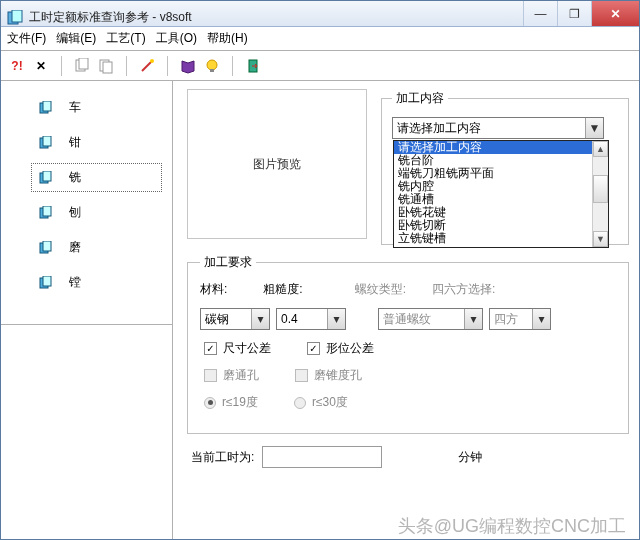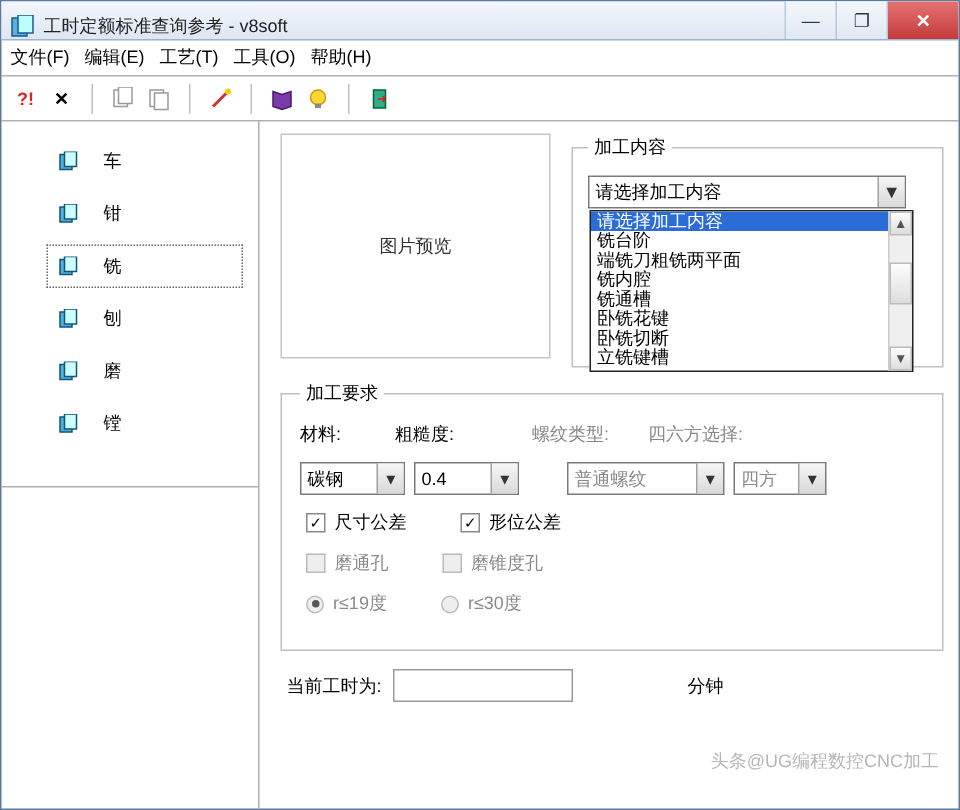--- a/index.html
+++ b/index.html
@@ -175,22 +175,22 @@
   width:12px;height:12px;border:1px solid #888;border-radius:50%;
   background:#fff;display:flex;align-items:center;justify-content:center;
 }
 .radbox.dis { border-color:#bbb;background:#eee; }
 .radbox .dot { width:5px;height:5px;border-radius:50%;background:#555; }
 .bottom { display:flex; align-items:center; gap:8px; padding: 4px 0 0 4px; }
 .textbox {
   width:120px;height:22px;border:1px solid #9a9a9a;background:#fff;
 }
 .watermark {
-  position:absolute; right:14px; bottom:24px;
-  color:rgba(120,120,120,0.55); font-size:12px;
+  position:absolute; right:14px; bottom:2px;
+  color:rgba(120,120,120,0.55); font-size:18px;
   pointer-events:none;
 }
 </style>
 </head>
 <body>
 
 <div class="window">
 
   <div class="titlebar">
     <span class="appicon">

